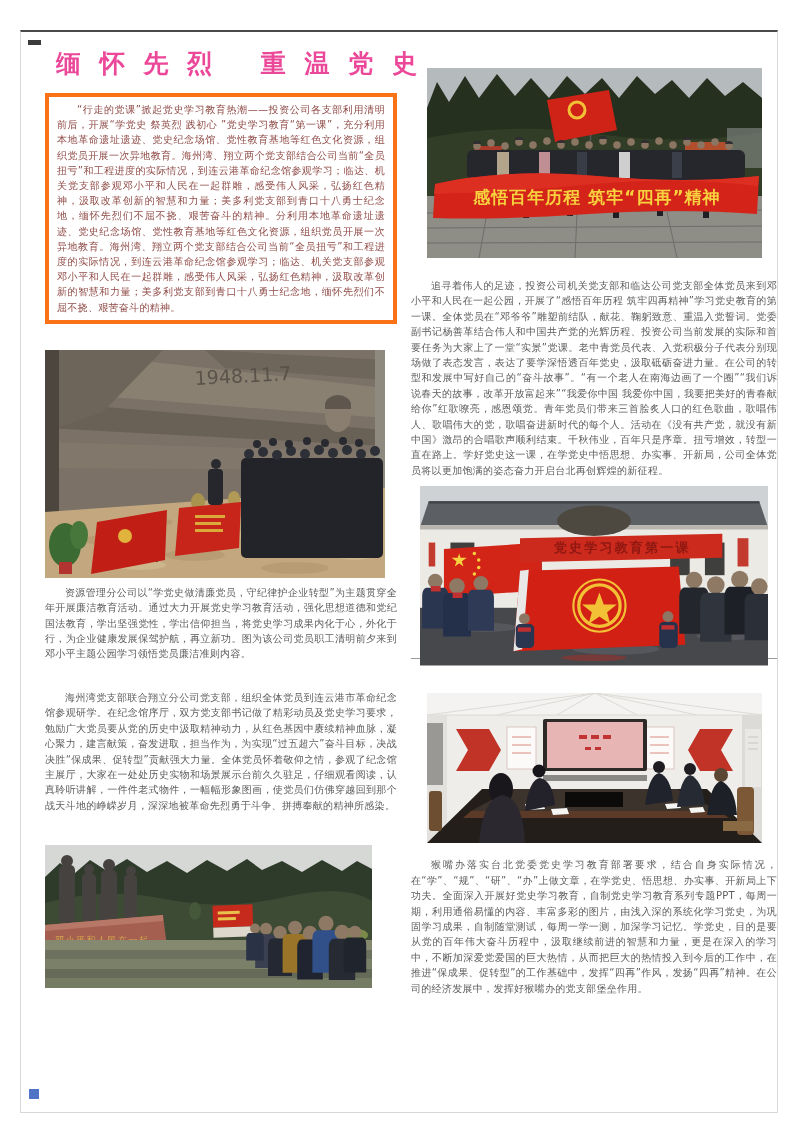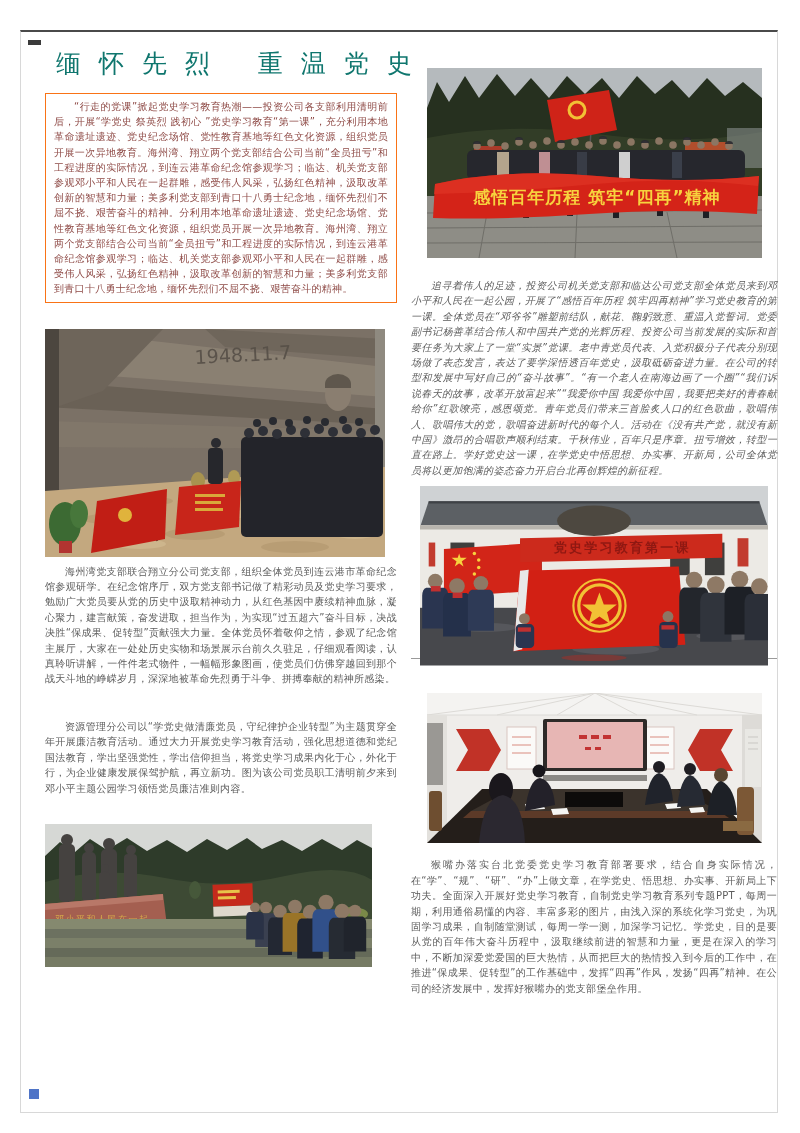--- a/index.html
+++ b/index.html
@@ -9,36 +9,36 @@
   }
   .frame {
     position:absolute; left:20px; top:30px; width:756px; height:1080px;
     border-left:1px solid #d8d8d8; border-right:1px solid #d8d8d8;
     border-bottom:1px solid #d8d8d8; border-top:2px solid #4a4a4a;
     pointer-events:none;
   }
   .top-tick { position:absolute; left:28px; top:40px; width:13px; height:5px; background:#3b3b3b; }
   .page-title {
     position:absolute; top:47px; left:56px; margin:0;
-    font-size:25px; font-weight:400; color:#0f766e; letter-spacing:5px;
+    font-size:25px; font-weight:700; color:#ec4899; letter-spacing:5px;
     white-space:nowrap;
   }
   .cols { position:absolute; top:68px; left:45px; width:732px; display:flex; gap:14px; }
   .col-l { width:352px; padding-top:25px; box-sizing:border-box; }
   .col-r { width:366px; }
   .intro-box {
-    border:1px solid #f97316; padding:5px 8px; margin:0 0 26px 0;
+    border:4px solid #f97316; padding:5px 8px; margin:0 0 26px 0;
     color:#8f4b47; font-size:10px; line-height:15.2px;
     text-align:justify; text-indent:2em; letter-spacing:.3px;
   }
   .para {
     margin:0; color:#5c5c5c; font-size:10px; line-height:15.4px;
     text-align:justify; text-indent:2em; letter-spacing:.3px;
   }
-  .mb32 { margin-bottom:32px; } .mb28 { margin-bottom:28px; } .mb8 { margin-bottom:8px;font-style:italic; }
+  .mb32 { margin-bottom:32px; } .mb28 { margin-bottom:28px; } .mb8 { margin-bottom:8px; }
   .photo { display:block; line-height:0; }
   .photo svg { display:block; }
   .ph-l1 { width:340px; height:228px; margin:0 0 7px 0; }
   .ph-l2 { width:327px; height:143px; }
   .ph-r1 { width:335px; height:190px; margin:0 auto 20px auto; }
   .ph-r2 { width:348px; height:165px; margin:0 auto 7px auto; }
   .ph-r3 { width:335px; height:150px; margin:34px auto 14px auto; }
   .divider { border:none; border-top:1px solid #9a9a9a; margin:2px 0 0 0; }
   .footer-square { position:absolute; left:29px; top:1089px; width:10px; height:10px; background:#4f74c7; }
   svg .head { fill:#8e7965; }
@@ -140,23 +140,23 @@
                 <circle cx="314" cy="93" r="4"></circle>
             </g>
           </g>
           <g>
             <circle cx="171" cy="114" r="5" fill="#2a2b30"></circle>
             <rect x="163" y="119" width="15" height="36" rx="4" fill="#26272c"></rect>
           </g>
         </svg>
       </div>
 
+      <p class="para mb28">资源管理分公司以“学党史做清廉党员，守纪律护企业转型”为主题贯穿全年开展廉洁教育活动。通过大力开展党史学习教育活动，强化思想道德和党纪国法教育，学出坚强党性，学出信仰担当，将党史学习成果内化于心，外化于行，为企业健康发展保驾护航，再立新功。图为该公司党员职工清明前夕来到邓小平主题公园学习领悟党员廉洁准则内容。</p>
+
       <p class="para mb32">海州湾党支部联合翔立分公司党支部，组织全体党员到连云港市革命纪念馆参观研学。在纪念馆序厅，双方党支部书记做了精彩动员及党史学习要求，勉励广大党员要从党的历史中汲取精神动力，从红色基因中赓续精神血脉，凝心聚力，建言献策，奋发进取，担当作为，为实现“过五超六”奋斗目标，决战决胜“保成果、促转型”贡献强大力量。全体党员怀着敬仰之情，参观了纪念馆主展厅，大家在一处处历史实物和场景展示台前久久驻足，仔细观看阅读，认真聆听讲解，一件件老式物件，一幅幅形象图画，使党员们仿佛穿越回到那个战天斗地的峥嵘岁月，深深地被革命先烈勇于斗争、拼搏奉献的精神所感染。</p>
-
-      <p class="para mb28">资源管理分公司以“学党史做清廉党员，守纪律护企业转型”为主题贯穿全年开展廉洁教育活动。通过大力开展党史学习教育活动，强化思想道德和党纪国法教育，学出坚强党性，学出信仰担当，将党史学习成果内化于心，外化于行，为企业健康发展保驾护航，再立新功。图为该公司党员职工清明前夕来到邓小平主题公园学习领悟党员廉洁准则内容。</p>
 
       <div class="photo ph-l2">
         <svg viewBox="0 0 327 143">
           <rect width="327" height="143" fill="#d6d8d5"></rect>
           <path d="M0,32 L15,18 30,28 45,15 62,26 82,14 102,27 122,16 142,28 162,15 182,26 202,14 217,25 237,16 257,27 277,15 297,26 312,16 327,24 L327,96 L0,96 Z" fill="#2e3b2a"></path>
           <path d="M0,58 Q60,42 120,54 T240,52 T327,56 L327,96 L0,96 Z" fill="#3f4e36" opacity="0.85"></path>
           <ellipse cx="42" cy="84" rx="15" ry="6" fill="#93a04b"></ellipse>
           <ellipse cx="92" cy="86" rx="10" ry="5" fill="#8a9747"></ellipse>
           <ellipse cx="306" cy="90" rx="17" ry="7" fill="#7a8a48"></ellipse>
           <g fill="#454240">

